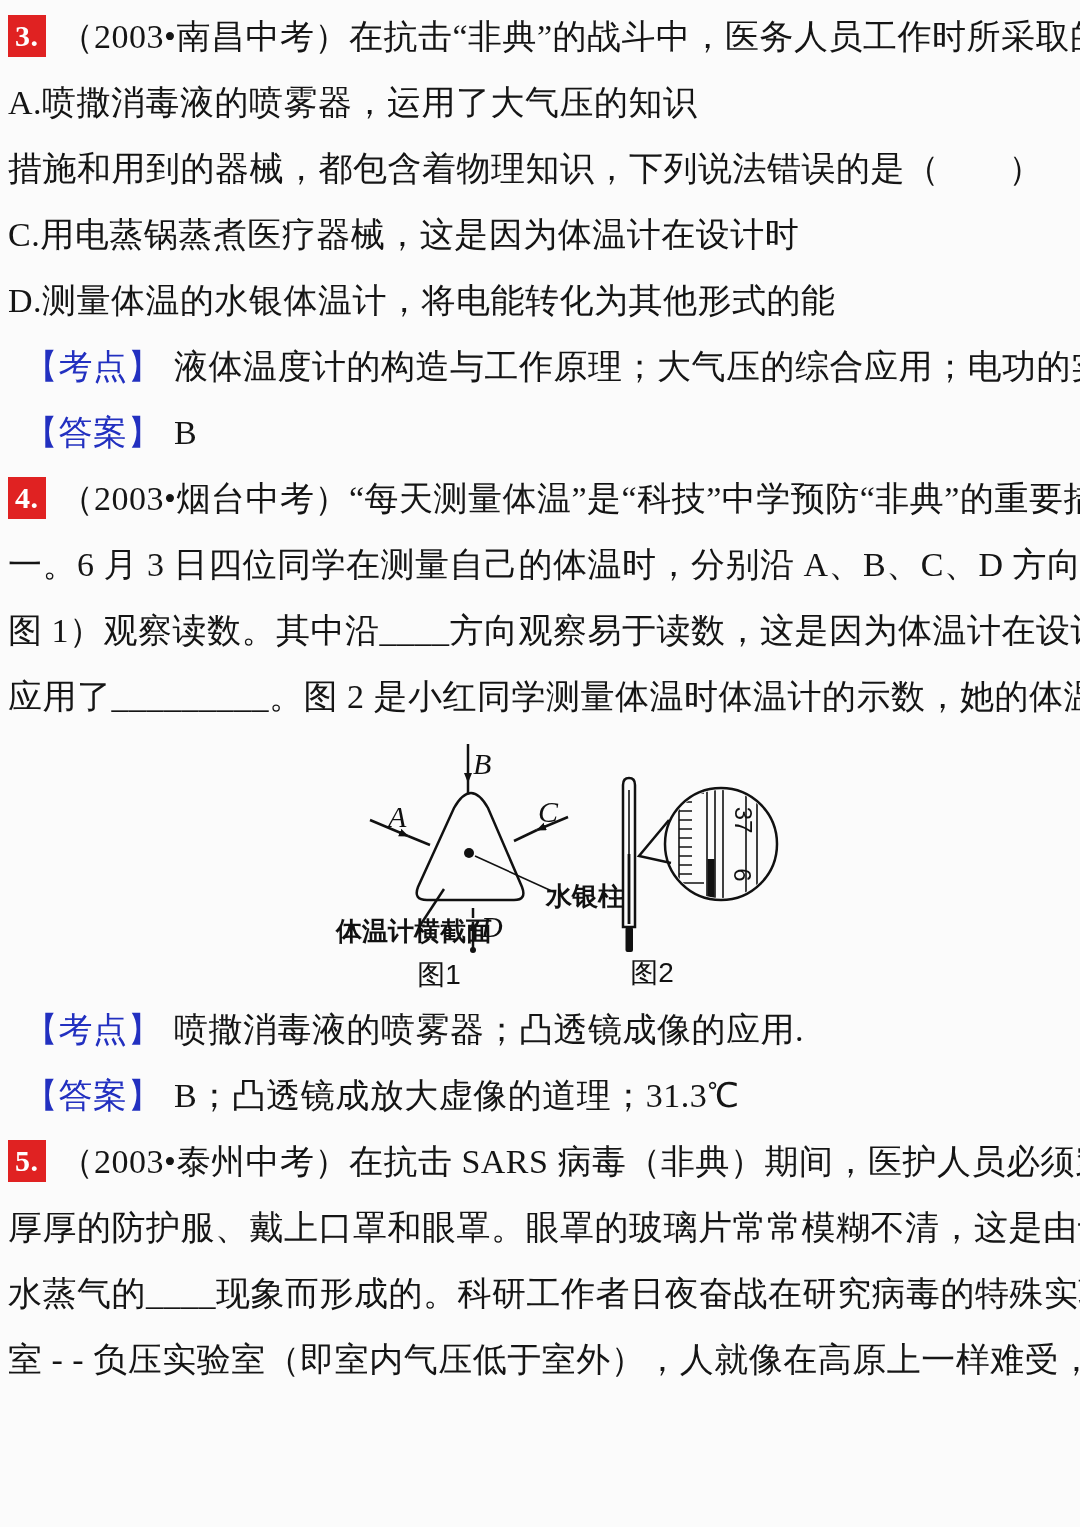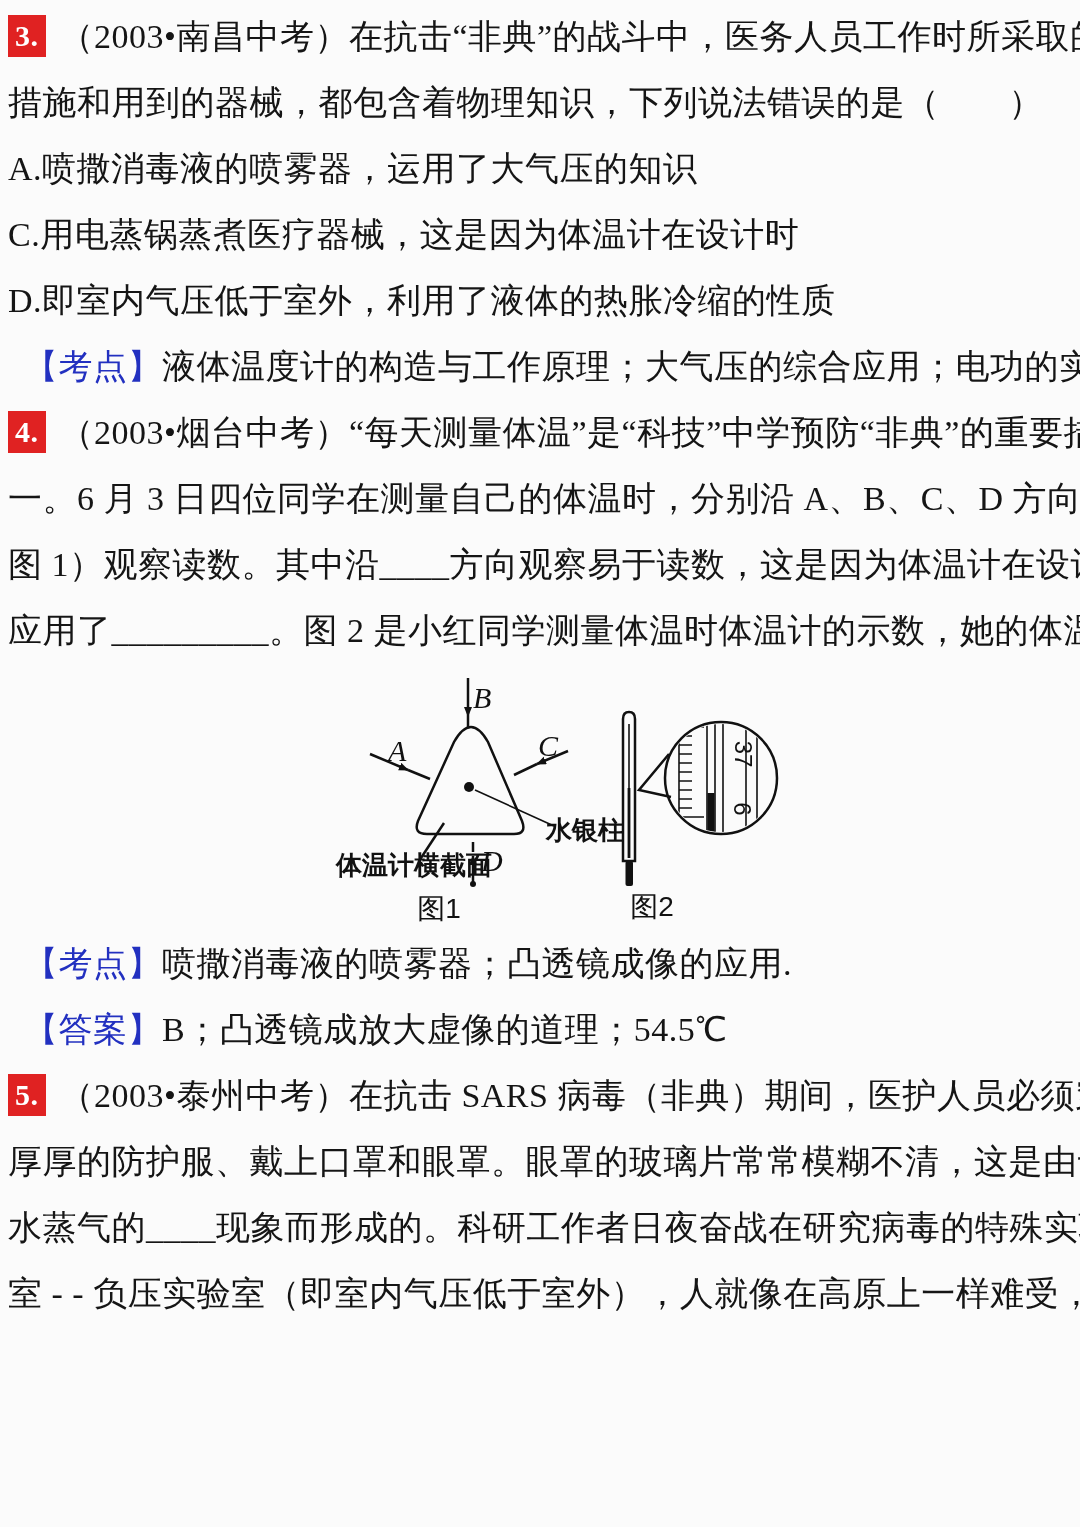--- a/index.html
+++ b/index.html
@@ -13,46 +13,49 @@
     font-size:34px;height:66px;line-height:66px;
     white-space:nowrap;letter-spacing:0.5px;
   }
   .j{text-align:justify;text-align-last:justify;}
   .badge{
     display:inline-block;background:#e02222;color:#ffffff;
     font-weight:bold;font-size:30px;height:42px;line-height:42px;
     padding:0 7px;margin-right:14px;vertical-align:2px;
   }
   .tagline{padding-left:16px;}
-  .tag{color:#2230c0;}
+  .tag{color:#2230c0;margin-right:12px;}
   .fig{margin:2px 0 0 288px;width:510px;height:265px;}
   .fig svg{display:block;}
   .fig .ln{stroke:#111;stroke-width:2.5;fill:none;}
   .fig .thin{stroke:#111;stroke-width:1.6;fill:none;}
   .fig .zhlabel{font-family:"Liberation Sans",sans-serif;font-weight:bold;font-size:26px;fill:#111;}
   .fig .caption{font-family:"Liberation Sans",sans-serif;font-size:28px;fill:#111;}
   .fig .dir{font-family:"Liberation Serif",serif;font-style:italic;font-size:30px;fill:#111;}
   .fig .num{font-family:"Liberation Sans",sans-serif;font-size:24px;fill:#111;}
 </style>
 </head>
 <body>
 
 <div class="page">
 
   <div class="line j">
     <span class="badge">3.</span><span>（2003•南昌中考）在抗击“非典”的战斗中，医务人员工作时所采取的许多</span>
   </div>
+  <div class="line">A.喷撒消毒液的喷雾器，运用了大气压的知识</div>
   <div class="line">
     <span>措施和用到的器械，都包含着物理知识，下列说法错误的是（　　）</span>
   </div>
-  <div class="line">A.喷撒消毒液的喷雾器，运用了大气压的知识</div>
   <div class="line">C.用电蒸锅蒸煮医疗器械，这是因为体温计在设计时</div>
-  <div class="line">D.即室内气压低于室外，利用了液体的热胀冷缩的性质</div>
+  <div class="line">D.测量体温的水银体温计，将电能转化为其他形式的能</div>
   <div class="line tagline">
     <span class="tag">【考点】</span><span>液体温度计的构造与工作原理；大气压的综合应用；电功的实质.</span>
+  </div>
+  <div class="line tagline">
+    <span class="tag">【答案】</span><span>B</span>
   </div>
 
   <div class="line j">
     <span class="badge">4.</span><span>（2003•烟台中考）“每天测量体温”是“科技”中学预防“非典”的重要措施之</span>
   </div>
   <div class="line j">一。6 月 3 日四位同学在测量自己的体温时，分别沿 A、B、C、D 方向（如</div>
   <div class="line j">图 1）观察读数。其中沿____方向观察易于读数，这是因为体温计在设计时</div>
   <div class="line j">应用了_________。图 2 是小红同学测量体温时体温计的示数，她的体温</div>
 
   <div class="fig">
@@ -138,21 +141,21 @@
 
         <text class="caption" x="356" y="250" text-anchor="middle">图2</text>
       </g>
     </svg>
   </div>
 
   <div class="line tagline">
     <span class="tag">【考点】</span><span>喷撒消毒液的喷雾器；凸透镜成像的应用.</span>
   </div>
   <div class="line tagline">
-    <span class="tag">【答案】</span><span>B；凸透镜成放大虚像的道理；54.5℃</span>
+    <span class="tag">【答案】</span><span>B；凸透镜成放大虚像的道理；31.3℃</span>
   </div>
 
   <div class="line j">
     <span class="badge">5.</span><span>（2003•泰州中考）在抗击 SARS 病毒（非典）期间，医护人员必须穿着</span>
   </div>
   <div class="line j">厚厚的防护服、戴上口罩和眼罩。眼罩的玻璃片常常模糊不清，这是由于</div>
   <div class="line j">水蒸气的____现象而形成的。科研工作者日夜奋战在研究病毒的特殊实验</div>
   <div class="line j">室 - - 负压实验室（即室内气压低于室外），人就像在高原上一样难受，但</div>
 
 </div>

